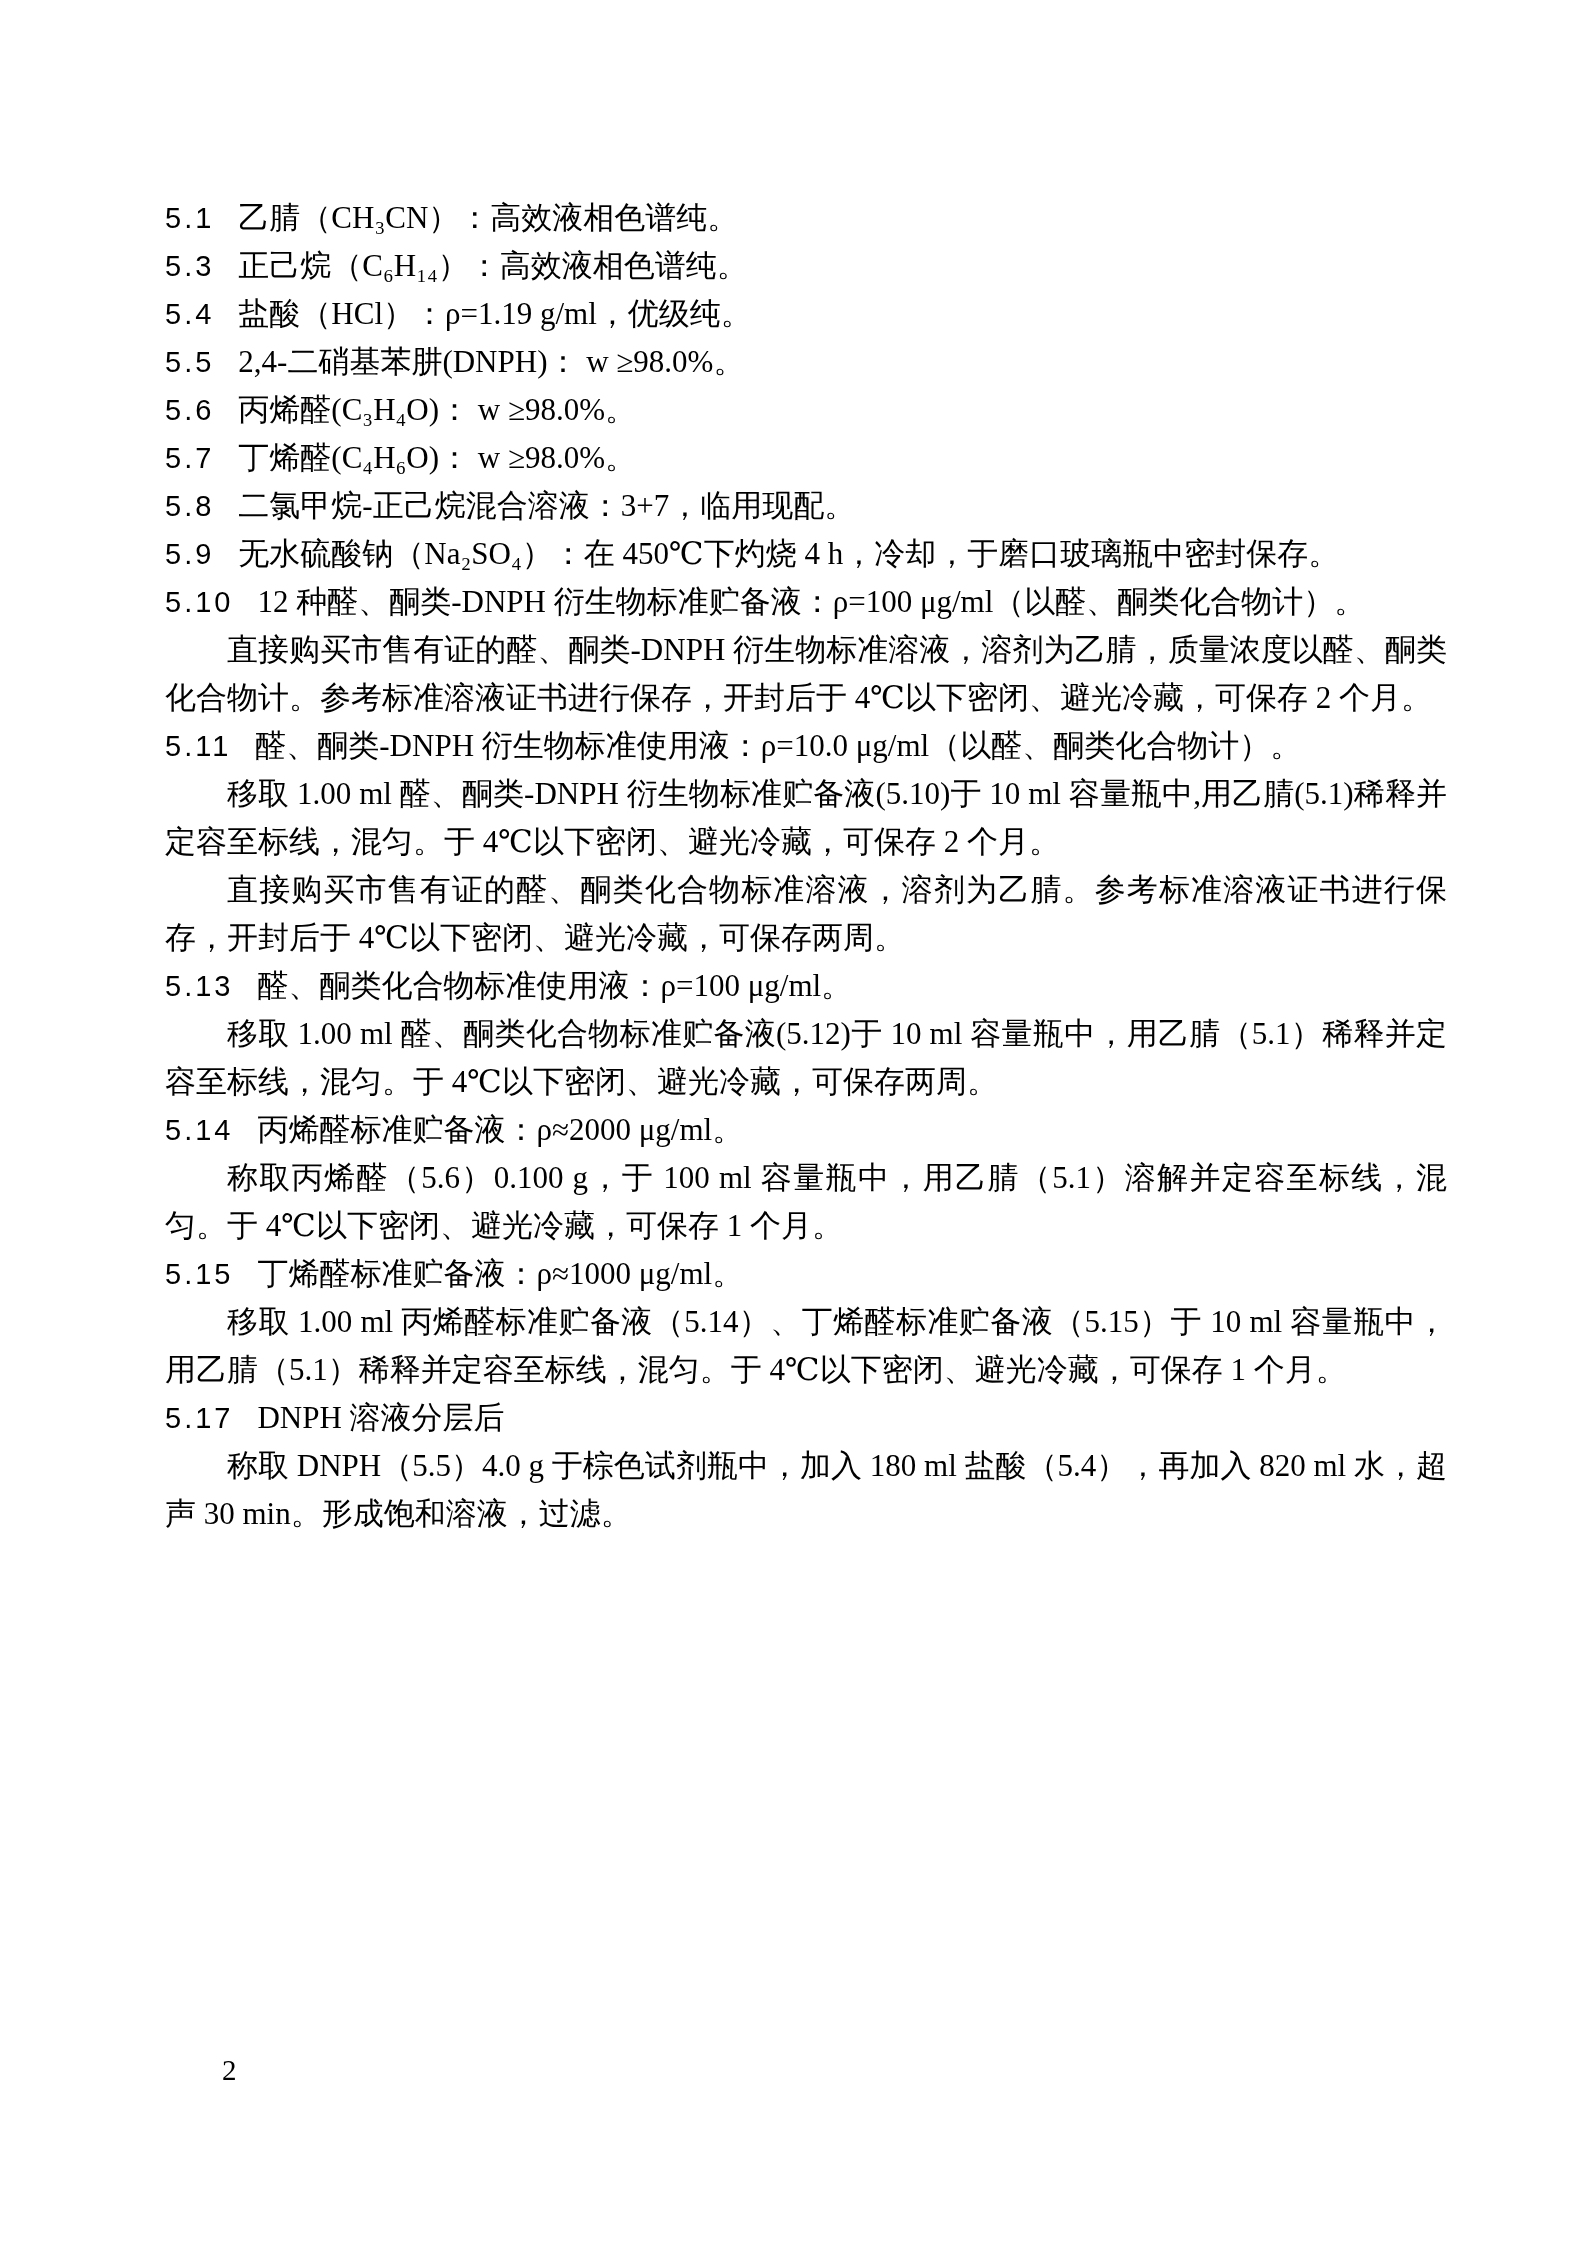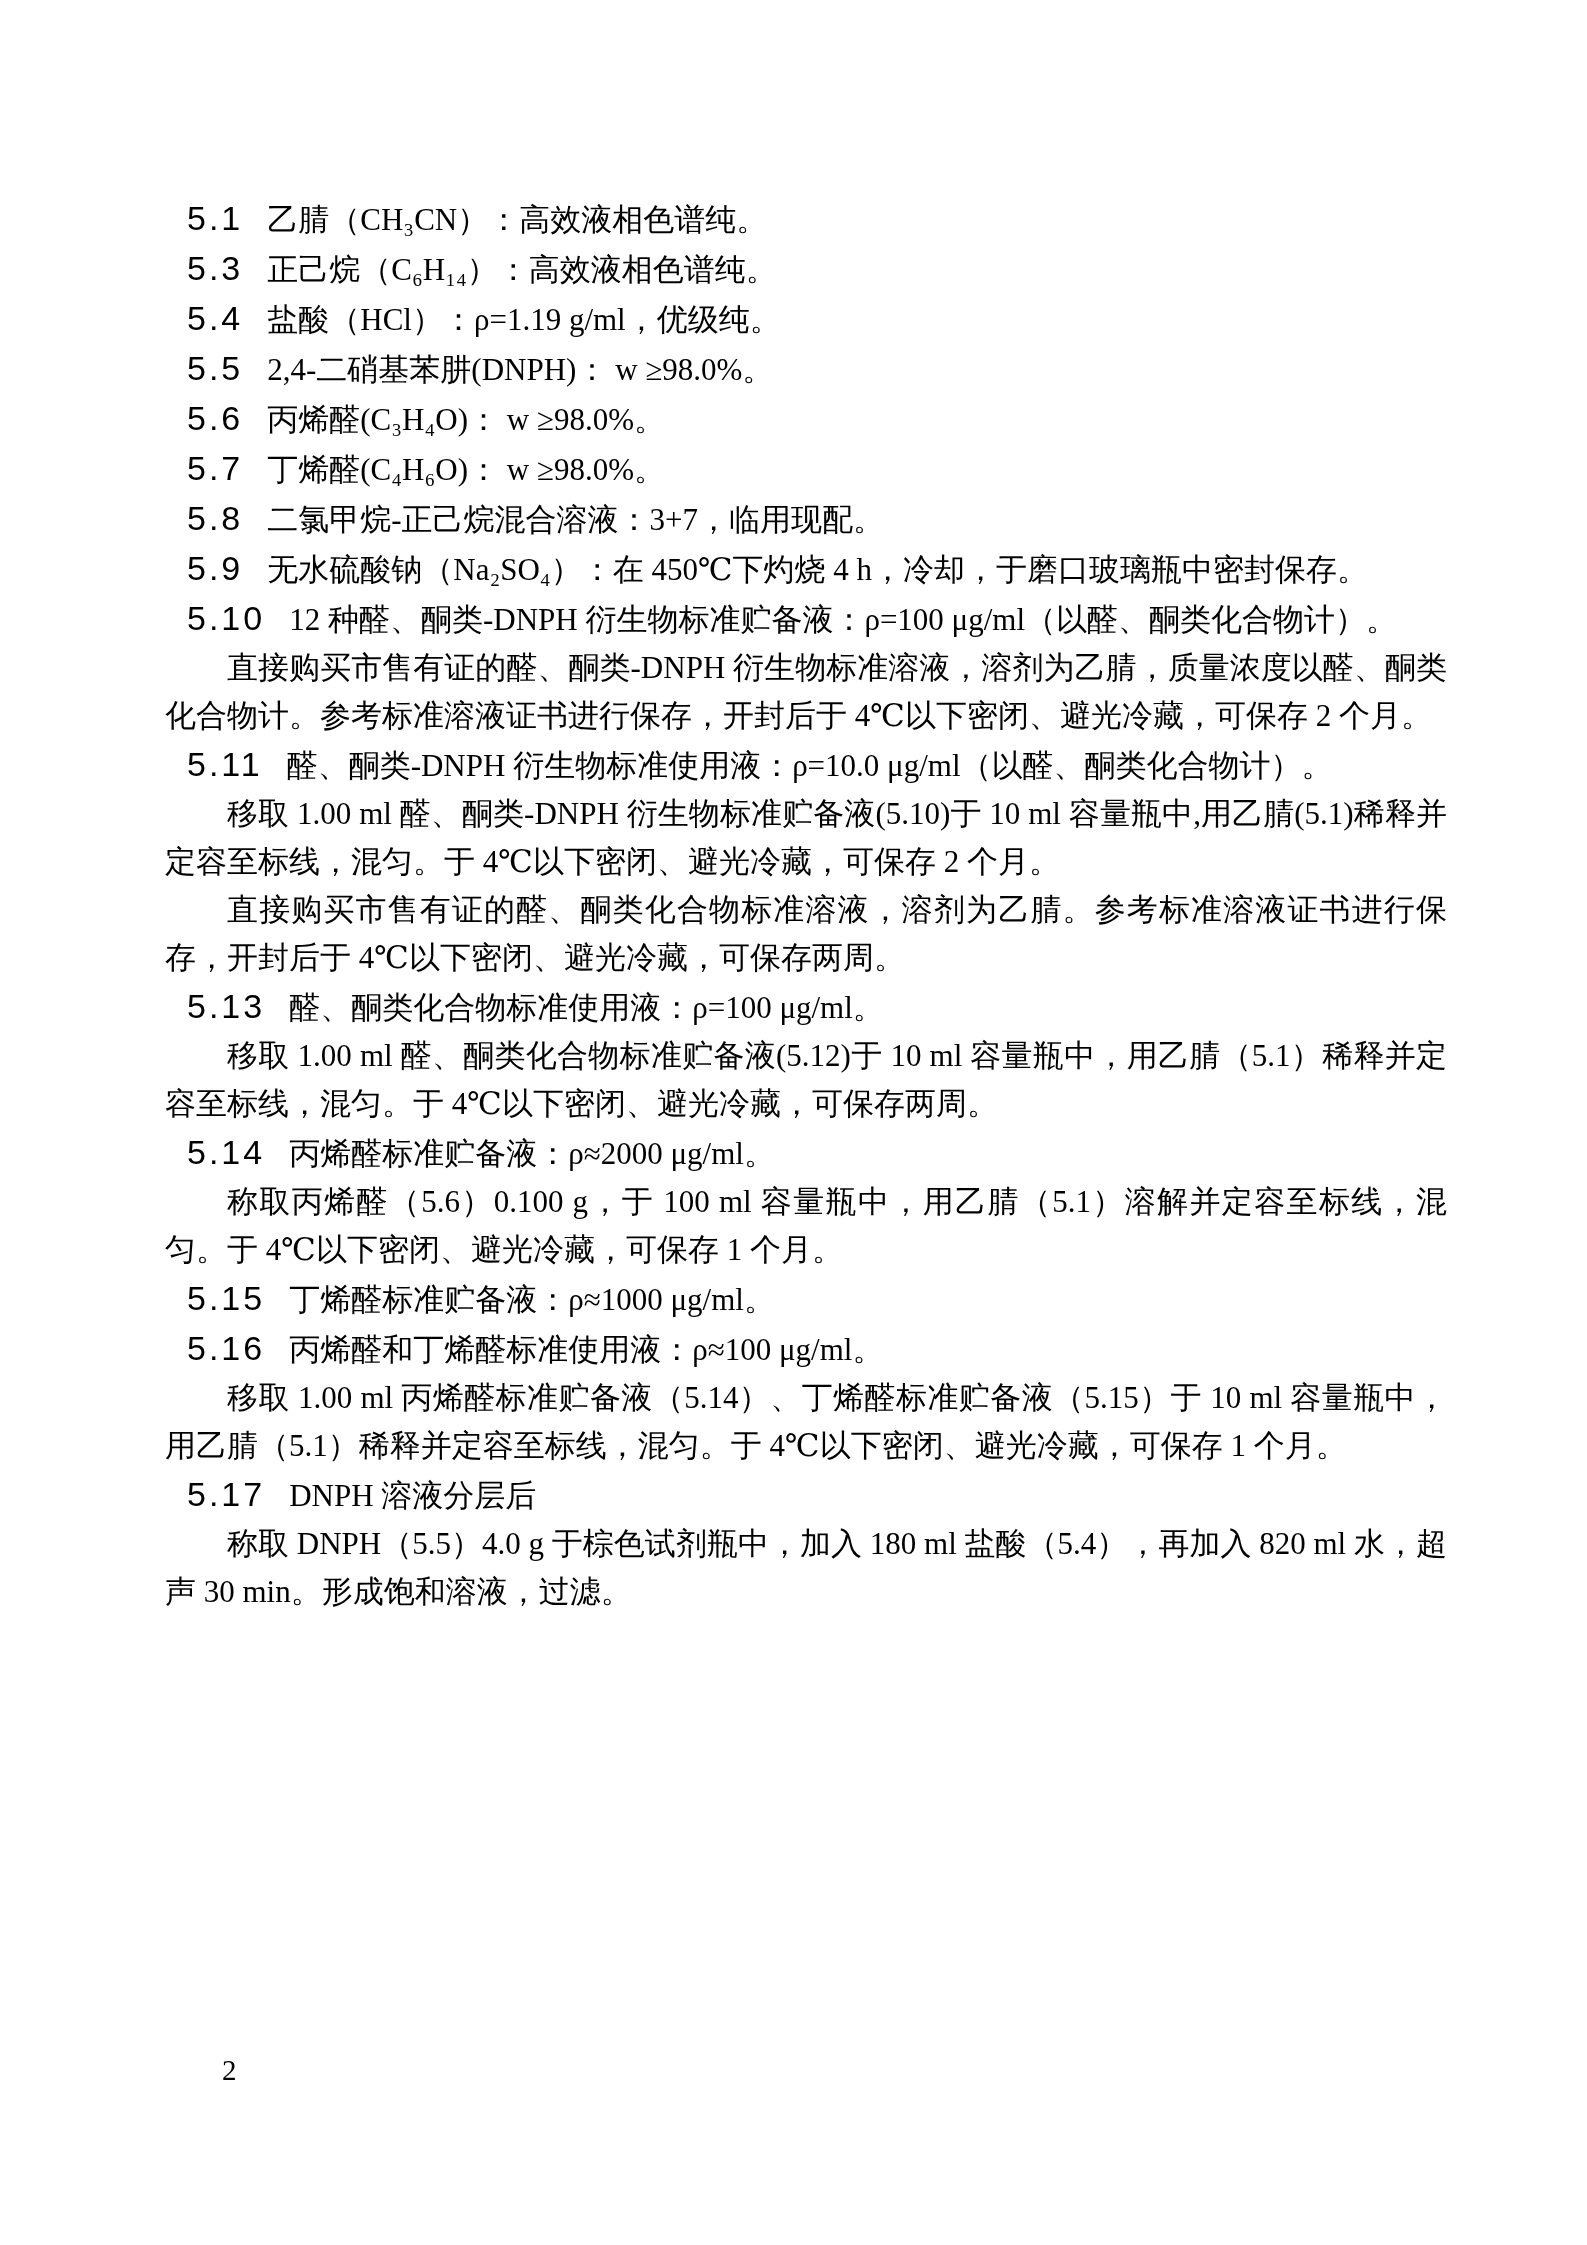--- a/index.html
+++ b/index.html
@@ -25,25 +25,24 @@
   .doc-body p.line {
     margin: 0;
     padding: 0;
     font-size: 31px;
     line-height: 48px;
     text-align: justify;
     word-break: break-word;
   }
   p.clause .clause-number {
     font-family: "Liberation Sans", "DejaVu Sans", sans-serif;
-    font-size: 34px;
+    font-size: 29px;
     letter-spacing: 3px;
     margin-right: 24px;
     white-space: nowrap;
-    margin-left: 22px;
   }
   p.para {
     text-indent: 62px;
   }
   .page-number {
     position: absolute;
     left: 222px;
     top: 2046px;
     font-size: 29px;
     line-height: 48px;
@@ -87,21 +86,20 @@
 
   <p class="line para">移取 1.00 ml 醛、酮类化合物标准贮备液(5.12)于 10 ml 容量瓶中，用乙腈（5.1）稀释并定容至标线，混匀。于 4℃以下密闭、避光冷藏，可保存两周。</p>
 
   <p class="line clause"><span class="clause-number">5.14</span><span class="clause-text">丙烯醛标准贮备液：ρ≈2000 μg/ml。</span></p>
 
   <p class="line para">称取丙烯醛（5.6）0.100 g，于 100 ml 容量瓶中，用乙腈（5.1）溶解并定容至标线，混匀。于 4℃以下密闭、避光冷藏，可保存 1 个月。</p>
 
   <p class="line clause"><span class="clause-number">5.15</span><span class="clause-text">丁烯醛标准贮备液：ρ≈1000 μg/ml。</span></p>
 
 
-  <p class="line clause"><span class="clause-number">5.16</span><span class="clause-text">丙烯醛和丁烯醛标准使用液：ρ≈100 μg/ml。</span></p>
 
   <p class="line para">移取 1.00 ml 丙烯醛标准贮备液（5.14）、丁烯醛标准贮备液（5.15）于 10 ml 容量瓶中，用乙腈（5.1）稀释并定容至标线，混匀。于 4℃以下密闭、避光冷藏，可保存 1 个月。</p>
 
   <p class="line clause"><span class="clause-number">5.17</span><span class="clause-text">DNPH 溶液分层后</span></p>
 
   <p class="line para">称取 DNPH（5.5）4.0 g 于棕色试剂瓶中，加入 180 ml 盐酸（5.4），再加入 820 ml 水，超声 30 min。形成饱和溶液，过滤。</p>
 
 </main>
   <div class="page-number">2</div>
 </div>

